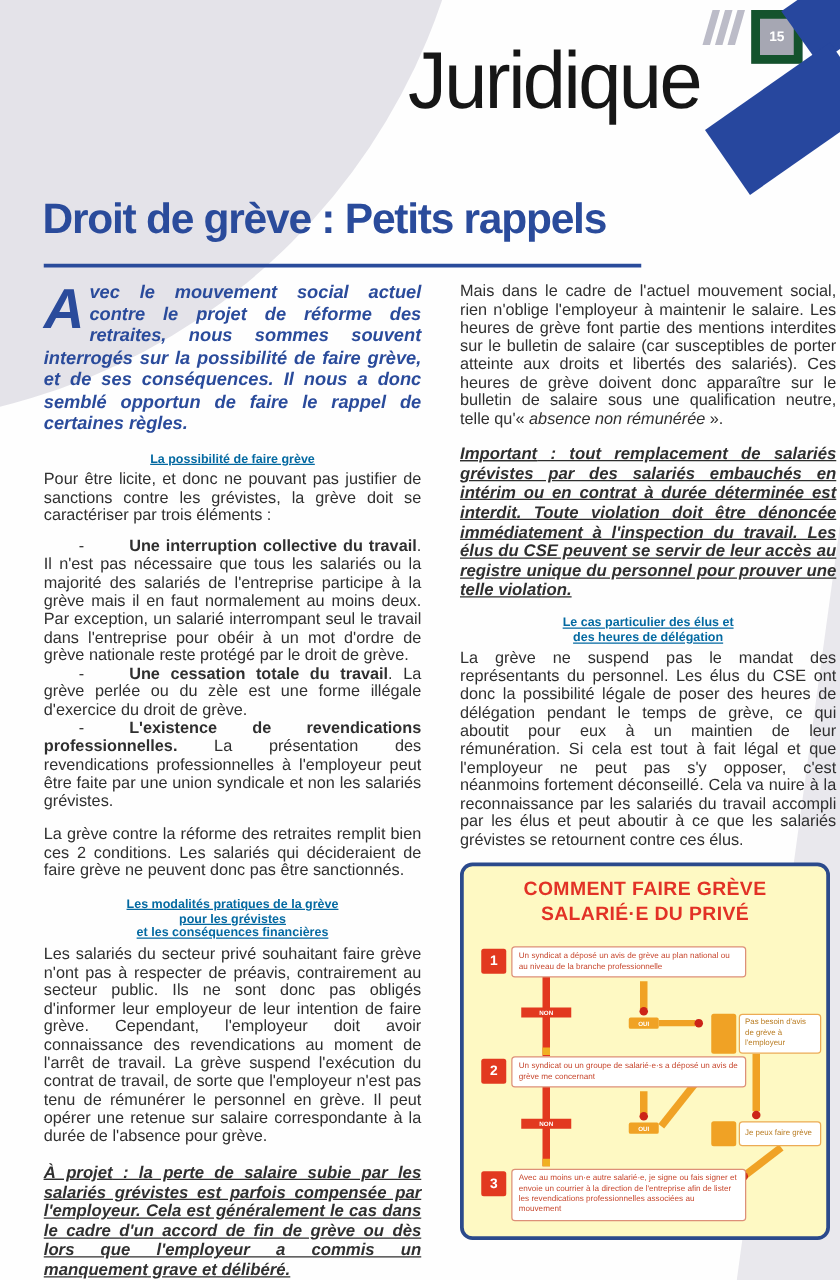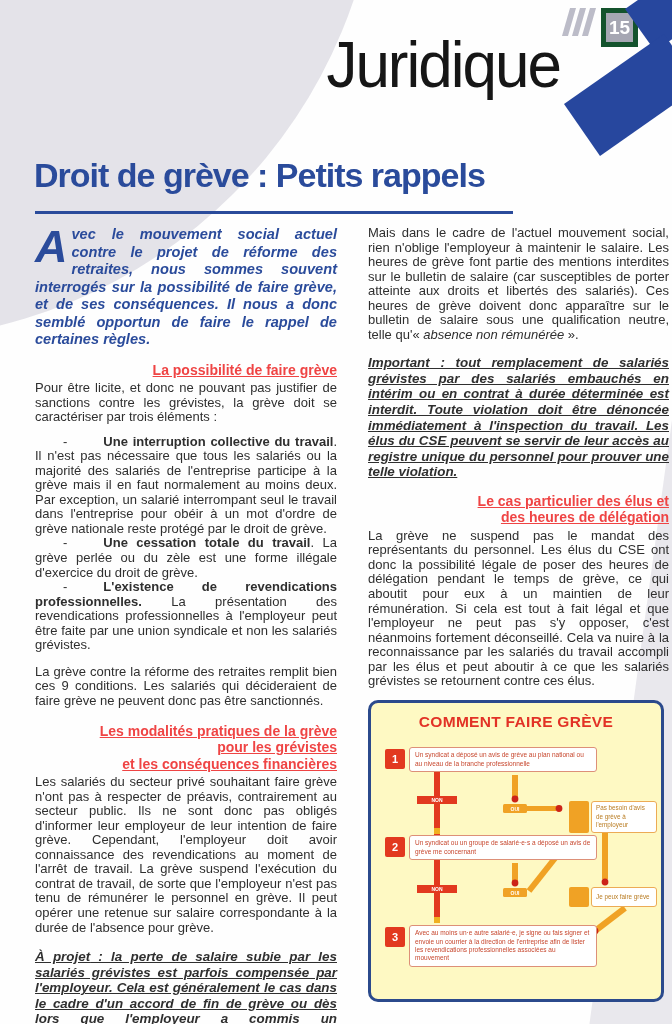--- a/index.html
+++ b/index.html
@@ -6,38 +6,38 @@
   .page{position:relative;width:672px;height:1024px;background:#fefefe;overflow:hidden;
         font-family:"Liberation Sans",sans-serif;color:#2f2f2f;margin:0 auto;}
   
   .bg-circle{position:absolute;left:-620px;top:-660px;width:1000px;height:1000px;
              border-radius:50%;background:#e4e3e9;}
   .bg-wedge{position:absolute;left:500px;top:420px;width:172px;height:604px;background:#e9e8ed;
             clip-path:polygon(100% 0,100% 100%,52% 100%);}
   .stripes{position:absolute;left:566px;top:8px;display:flex;gap:4px;}
   .stripe{width:6px;height:28px;background:#bcbcc8;transform:skewX(-16deg);}
   .pagenum{position:absolute;left:601px;top:8px;width:27px;height:29px;background:#a6a7b3;
-           border:5px solid #14532d;color:#fff;font-weight:bold;font-size:19px;
+           border:7px solid #14532d;color:#fff;font-weight:bold;font-size:11px;
            display:flex;align-items:center;justify-content:center;}
   .corner-svg{position:absolute;left:552px;top:0;width:120px;height:200px;}
   
   .logo{position:absolute;right:112px;top:28px;font-size:62px;font-weight:400;color:#161616;
         letter-spacing:-2px;transform:scaleY(1.04);transform-origin:top right;}
   .headline{position:absolute;left:34px;top:156px;width:620px;font-size:34px;font-weight:bold;
             color:#2a4b9b;letter-spacing:-1px;white-space:nowrap;}
   .hrule{position:absolute;left:35px;top:211px;width:478px;height:3px;background:#2a4b9b;}
   
   .col{position:absolute;top:226px;text-align:justify;font-size:13px;line-height:1.12;}
   .col-left{left:35px;width:302px;}
   .col-right{left:368px;width:301px;}
   p{margin:0 0 10px 0;}
   .intro{color:#2a4b9b;font-weight:bold;font-style:italic;font-size:14.6px;line-height:1.2;
          margin-bottom:13px;}
   .dropcap{float:left;font-size:45px;line-height:0.78;padding:3px 4px 0 0;}
-  h3{margin:2px 0 3px 0;font-size:14px;color:#ef4444;text-align:right;line-height:1.18;}
+  h3{margin:2px 0 3px 0;font-size:10px;color:#0369a1;text-align:center;line-height:1.18;}
   h3 span{display:block;text-decoration:underline;}
   .bullet{margin:0;}
   .dash{display:inline-block;margin-left:28px;margin-right:36px;}
   .note{font-weight:bold;font-style:italic;font-size:13.4px;line-height:1.16;margin-top:14px;text-decoration:underline;}
   .lead-u{text-decoration:underline;}
   
   .igbox{margin-top:4px;border:3px solid #2b4a8c;border-radius:10px;background:#fef9c3;
          width:290px;height:296px;text-align:center;}
   .igtitle{padding-top:9px;font-size:15.5px;font-weight:bold;color:#e23226;line-height:1.25;}
   .igtitle span{display:block;letter-spacing:0.3px;}
@@ -84,21 +84,21 @@
 
     <h3>
         <span>La possibilité de faire grève</span>
       </h3>
     <p>Pour être licite, et donc ne pouvant pas justifier de sanctions contre les grévistes, la grève doit se caractériser par trois éléments :</p>
 
     <p class="bullet"><span class="dash">-</span><b>Une interruption collective du travail</b><span>. Il n'est pas nécessaire que tous les salariés ou la majorité des salariés de l'entreprise participe à la grève mais il en faut normalement au moins deux. Par exception, un salarié interrompant seul le travail dans l'entreprise pour obéir à un mot d'ordre de grève nationale reste protégé par le droit de grève.</span></p>
     <p class="bullet"><span class="dash">-</span><b>Une cessation totale du travail</b><span>. La grève perlée ou du zèle est une forme illégale d'exercice du droit de grève.</span></p>
     <p class="bullet" style="margin-bottom:12px"><span class="dash">-</span><b>L'existence de revendications professionnelles.</b><span> La présentation des revendications professionnelles à l'employeur peut être faite par une union syndicale et non les salariés grévistes.</span></p>
 
-    <p style="margin-bottom:14px">La grève contre la réforme des retraites remplit bien ces 9 conditions. Les salariés qui décideraient de faire grève ne peuvent donc pas être sanctionnés.</p>
+    <p style="margin-bottom:14px">La grève contre la réforme des retraites remplit bien ces 2 conditions. Les salariés qui décideraient de faire grève ne peuvent donc pas être sanctionnés.</p>
 
     <h3>
       <span>Les modalités pratiques de la grève</span>
       <span>pour les grévistes</span>
       <span>et les conséquences financières</span>
     </h3>
     <p>Les salariés du secteur privé souhaitant faire grève n'ont pas à respecter de préavis, contrairement au secteur public. Ils ne sont donc pas obligés d'informer leur employeur de leur intention de faire grève. Cependant, l'employeur doit avoir connaissance des revendications au moment de l'arrêt de travail. La grève suspend l'exécution du contrat de travail, de sorte que l'employeur n'est pas tenu de rémunérer le personnel en grève. Il peut opérer une retenue sur salaire correspondante à la durée de l'absence pour grève.</p>
 
     <p class="note"><span class="lead-u">À projet</span><span> : la perte de salaire subie par les salariés grévistes est parfois compensée par l'employeur. Cela est généralement le cas dans le cadre d'un accord de fin de grève ou dès lors que l'employeur a commis un manquement grave et délibéré.</span></p>
   </div>
@@ -110,20 +110,21 @@
 
     <h3>
       <span>Le cas particulier des élus et</span>
       <span>des heures de délégation</span>
     </h3>
     <p style="margin-bottom:11px">La grève ne suspend pas le mandat des représentants du personnel. Les élus du CSE ont donc la possibilité légale de poser des heures de délégation pendant le temps de grève, ce qui aboutit pour eux à un maintien de leur rémunération. Si cela est tout à fait légal et que l'employeur ne peut pas s'y opposer, c'est néanmoins fortement déconseillé. Cela va nuire à la reconnaissance par les salariés du travail accompli par les élus et peut aboutir à ce que les salariés grévistes se retournent contre ces élus.</p>
 
     <div class="igbox">
       <div class="igtitle">
         <span>COMMENT FAIRE GRÈVE</span>
+        <span>SALARIÉ·E DU PRIVÉ</span>
       </div>
       <div class="chart">
         <svg width="286" height="245" viewBox="0 0 286 245">
 
           <rect x="61" y="36" width="6" height="64" fill="#e2391f"></rect>
           <rect x="61" y="93" width="6" height="6" fill="#f0b021"></rect>
           <rect x="44" y="61" width="40" height="8" fill="#e2391f"></rect>
           <text class="nonlbl" x="64" y="67">NON</text>
 
           <rect x="61" y="124" width="6" height="64" fill="#e2391f"></rect>

